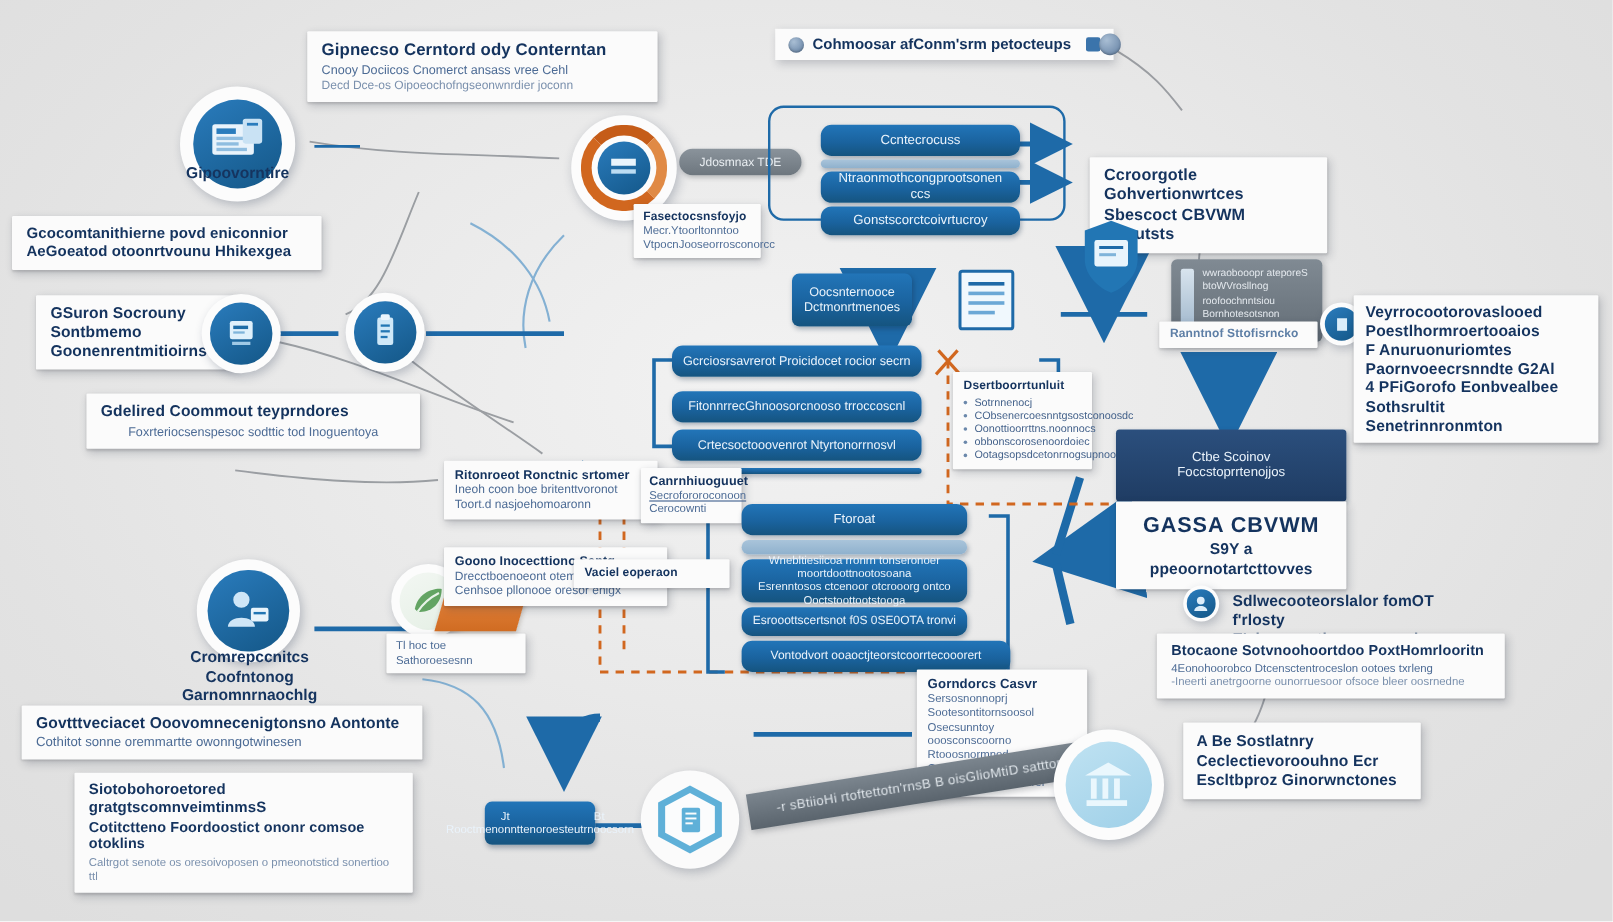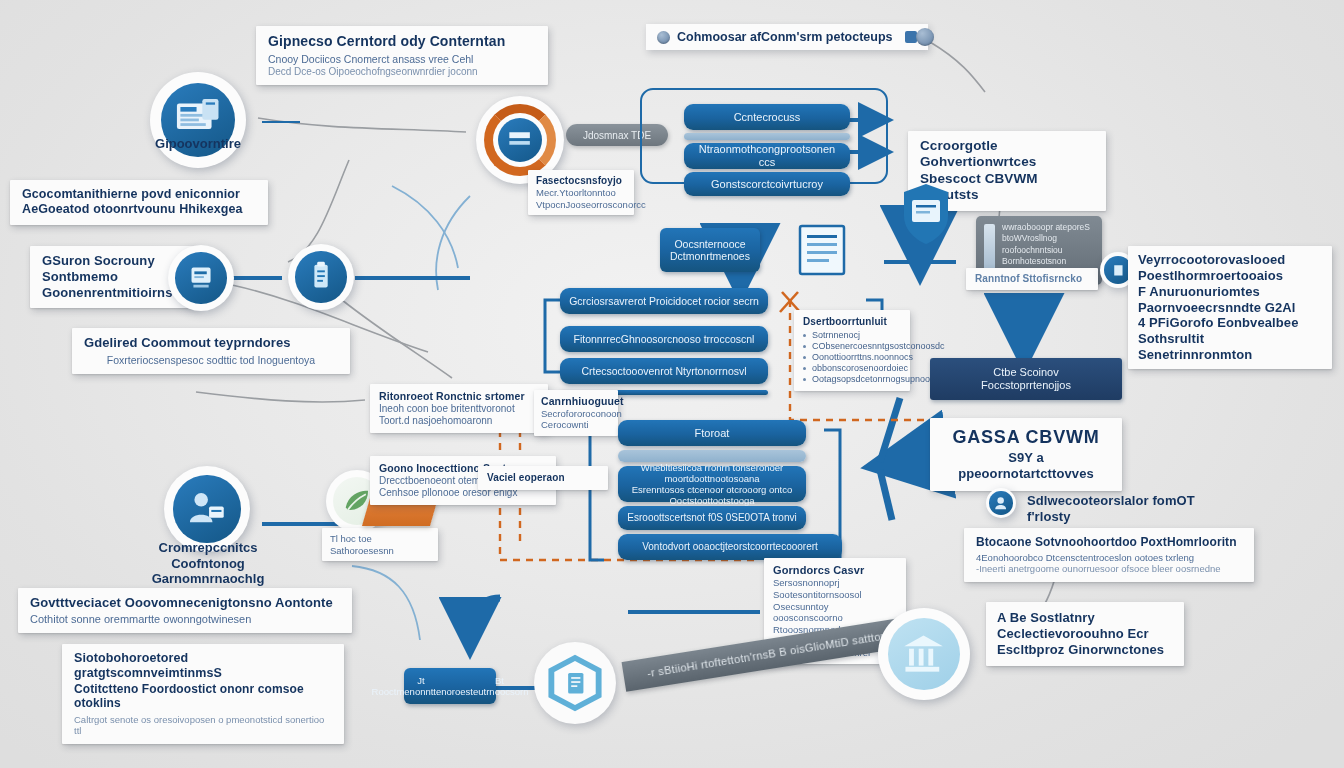--- a/index.html
+++ b/index.html
@@ -460,21 +460,21 @@
     </svg>
   </div>
 
   <div class="pill" style="left:560px; top:288px; width:208px; height:26px; font-size:10.5px;">Gcrciosrsavrerot Proicidocet rocior secrn</div>
   <div class="pill" style="left:560px; top:326px; width:208px; height:26px; font-size:10.5px;">FitonnrrecGhnoosorcnooso trroccoscnl</div>
   <div class="pill" style="left:560px; top:358px; width:208px; height:26px; font-size:10.5px;">Crtecsoctooovenrot Ntyrtonorrnosvl</div>
   <div class="pill flat" style="left:560px; top:390px; width:208px; height:5px;"></div>
 
   <div class="card" style="left:534px; top:390px; width:84px; padding:5px 7px;">
     <div class="t" style="font-size:10.5px;">Canrnhiuoguuet</div>
-    <div class="s" style="font-size:9.5px;">Secrofororoconoon</div>
+    <div class="s" style="font-size:9.5px;text-decoration:underline;">Secrofororoconoon</div>
     <div class="s" style="font-size:9.5px;">Cerocownti</div>
   </div>
 
   <div class="card" style="left:794px; top:310px; width:116px; padding:6px 9px;">
     <div class="t" style="font-size:10px;">Dsertboorrtunluit</div>
     <ul class="bulletlist" style="font-size:9px; margin-top:2px;">
       <li>Sotrnnenocj</li>
       <li>CObsenercoesnntgsostconoosdc</li>
       <li>Oonottioorrttns.noonnocs</li>
       <li>obbonscorosenoordoiec</li>
@@ -550,21 +550,21 @@
 
   <div class="card" style="left:1128px; top:246px; width:204px; padding:6px 10px;">
     <div class="t" style="font-size:13px;">Veyrrocootorovaslooed</div>
     <div class="t" style="font-size:13px;">Poestlhormroertooaios</div>
     <div class="t" style="font-size:13px;">F Anuruonuriomtes</div>
     <div class="t" style="font-size:13px;">Paornvoeecrsnndte G2Al</div>
     <div class="t" style="font-size:13px;">4 PFiGorofo Eonbvealbee</div>
     <div class="t" style="font-size:13px;">Sothsrultit Senetrinnronmton</div>
   </div>
 
-  <div class="pill dark" style="left:930px; top:358px; width:192px; height:42px; font-size:11px; flex-direction:column;">
+  <div class="pill dark" style="left:930px; top:358px; width:192px; height:60px; font-size:11px; flex-direction:column;">
     <span>Ctbe Scoinov</span>
     <span>Foccstoprrtenojjos</span>
   </div>
 
   <div class="card" style="left:930px; top:418px; width:192px; text-align:center; padding:9px 10px;">
     <div class="t" style="font-size:18px; letter-spacing:.8px;">GASSA CBVWM</div>
     <div class="t" style="font-size:13px; margin-top:1px;">S9Y a ppeoornotartcttovves</div>
   </div>
 
   <div class="badge" style="left:986px; top:488px; width:30px; height:30px;">

